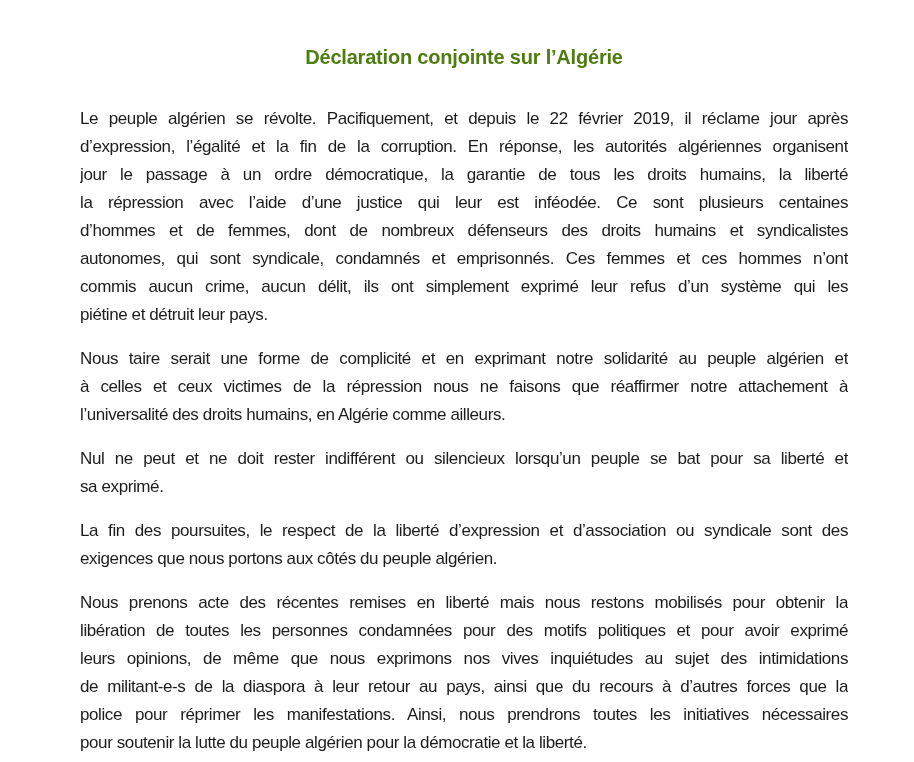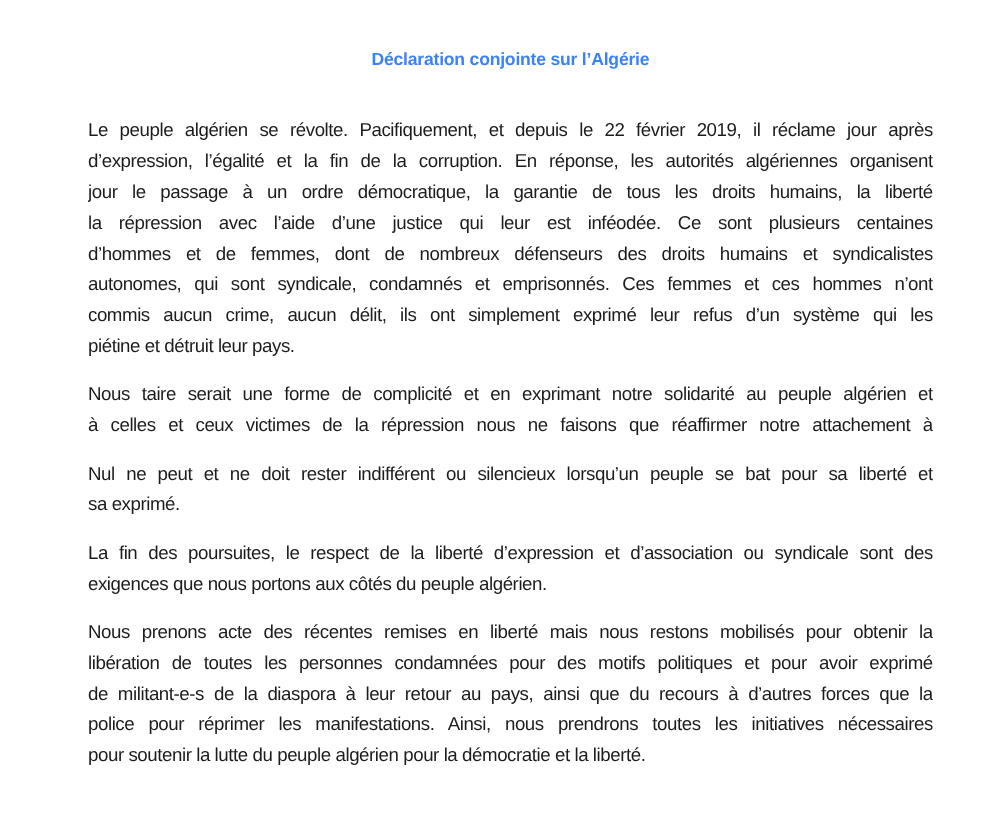--- a/index.html
+++ b/index.html
@@ -16,24 +16,24 @@
     font-family: "Liberation Sans", sans-serif;
     color: #1c1c1c;
   }
   .doc-title {
     position: absolute;
     top: 46px;
     left: 80px;
     width: 768px;
     margin: 0;
     text-align: center;
-    font-size: 16px;
+    font-size: 20px;
     font-weight: 700;
     letter-spacing: -0.2px;
-    color: #3b82f6;
+    color: #4d7c0f;
   }
   .content {
     position: absolute;
     top: 105px;
     left: 80px;
     width: 768px;
     font-size: 17px;
     line-height: 28px;
     letter-spacing: -0.4px;
   }
@@ -66,34 +66,36 @@
       <div class="line">la répression avec l’aide d’une justice qui leur est inféodée. Ce sont plusieurs centaines</div>
       <div class="line">d’hommes et de femmes, dont de nombreux défenseurs des droits humains et syndicalistes</div>
       <div class="line">autonomes, qui sont syndicale, condamnés et emprisonnés. Ces femmes et ces hommes n’ont</div>
       <div class="line">commis aucun crime, aucun délit, ils ont simplement exprimé leur refus d’un système qui les</div>
       <div class="line last">piétine et détruit leur pays.</div>
     </div>
 
     <div class="para">
       <div class="line">Nous taire serait une forme de complicité et en exprimant notre solidarité au peuple algérien et</div>
       <div class="line">à celles et ceux victimes de la répression nous ne faisons que réaffirmer notre attachement à</div>
+      <div class="line last">l’universalité des droits humains, en Algérie comme ailleurs.</div>
     </div>
 
     <div class="para">
       <div class="line">Nul ne peut et ne doit rester indifférent ou silencieux lorsqu’un peuple se bat pour sa liberté et</div>
       <div class="line last">sa exprimé.</div>
     </div>
 
     <div class="para">
       <div class="line">La fin des poursuites, le respect de la liberté d’expression et d’association ou syndicale sont des</div>
       <div class="line last">exigences que nous portons aux côtés du peuple algérien.</div>
     </div>
 
     <div class="para">
       <div class="line">Nous prenons acte des récentes remises en liberté mais nous restons mobilisés pour obtenir la</div>
       <div class="line">libération de toutes les personnes condamnées pour des motifs politiques et pour avoir exprimé</div>
+      <div class="line">leurs opinions, de même que nous exprimons nos vives inquiétudes au sujet des intimidations</div>
       <div class="line">de militant-e-s de la diaspora à leur retour au pays, ainsi que du recours à d’autres forces que la</div>
       <div class="line">police pour réprimer les manifestations. Ainsi, nous prendrons toutes les initiatives nécessaires</div>
       <div class="line last">pour soutenir la lutte du peuple algérien pour la démocratie et la liberté.</div>
     </div>
 
   </div>
 </div>
 
 </body></html>

